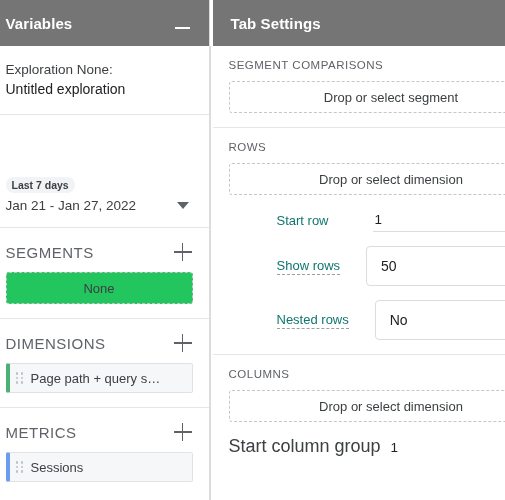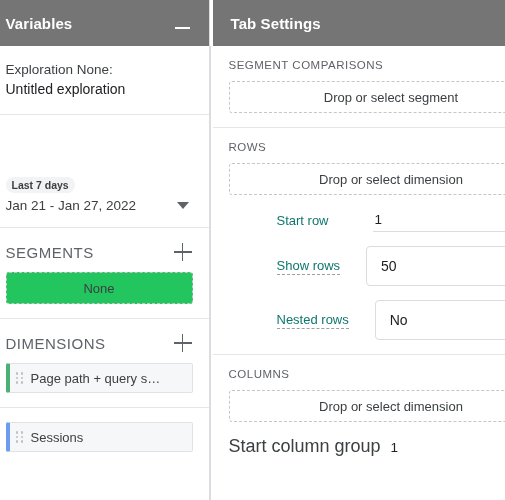--- a/index.html
+++ b/index.html
@@ -421,20 +421,24 @@
                 <i></i>
                 <i></i>
                 <i></i>
                 <i></i>
             </span>
             <span class="chip-label">Page path + query s…</span>
           </div>
         </div>
 
         <div class="section no-border">
+          <div class="section-head">
+            <span class="section-label">METRICS</span>
+            <span class="plus-btn"></span>
+          </div>
           <div class="chip metric">
             <span class="grip">
               <i></i>
                 <i></i>
                 <i></i>
                 <i></i>
                 <i></i>
                 <i></i>
             </span>
             <span class="chip-label">Sessions</span>

